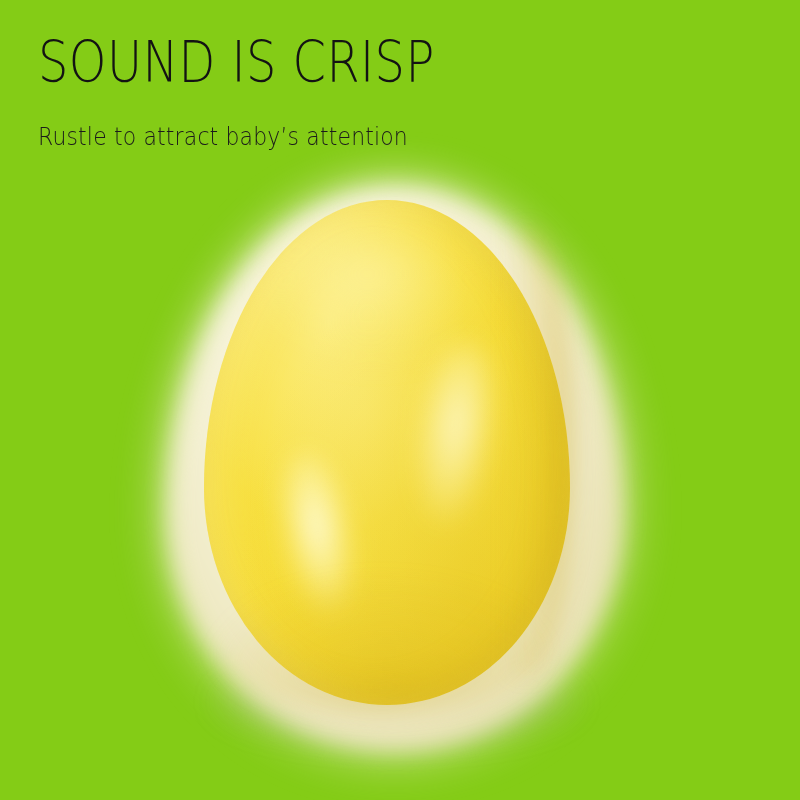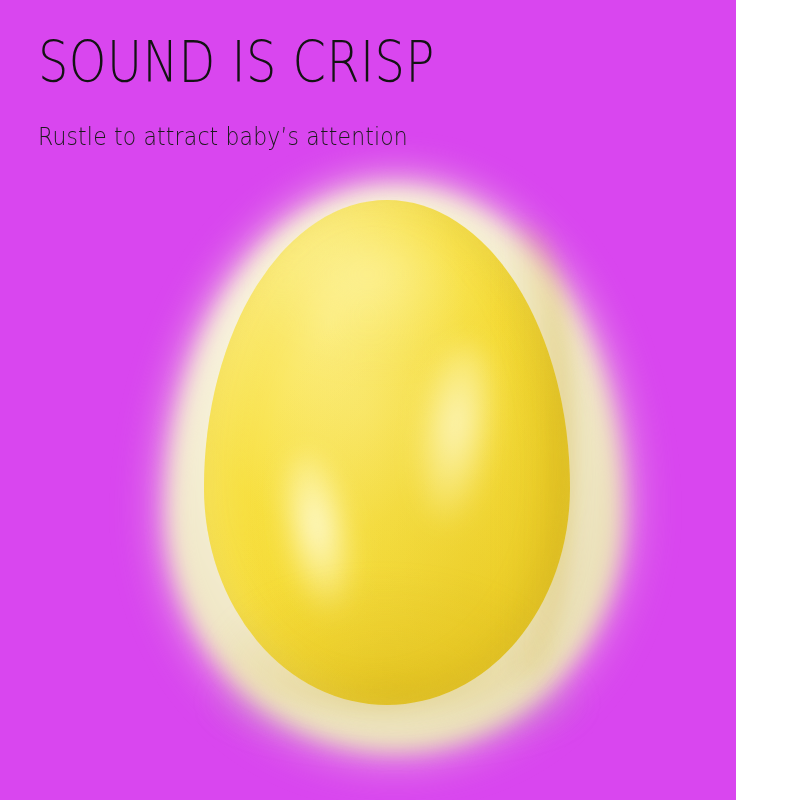--- a/index.html
+++ b/index.html
@@ -8,23 +8,23 @@
   }
   body {
     width: 800px;
     height: 800px;
     overflow: hidden;
     font-family: "Liberation Sans", sans-serif;
   }
 
   #banner {
     position: relative;
-    width: 736px;
+    width: 800px;
     height: 800px;
-    background: #d946ef;
+    background: #84cc16;
     overflow: hidden;
   }
 
   
   .text-block {
     position: absolute;
     left: 38px;
     top: 30px;
     width: 700px;
   }

